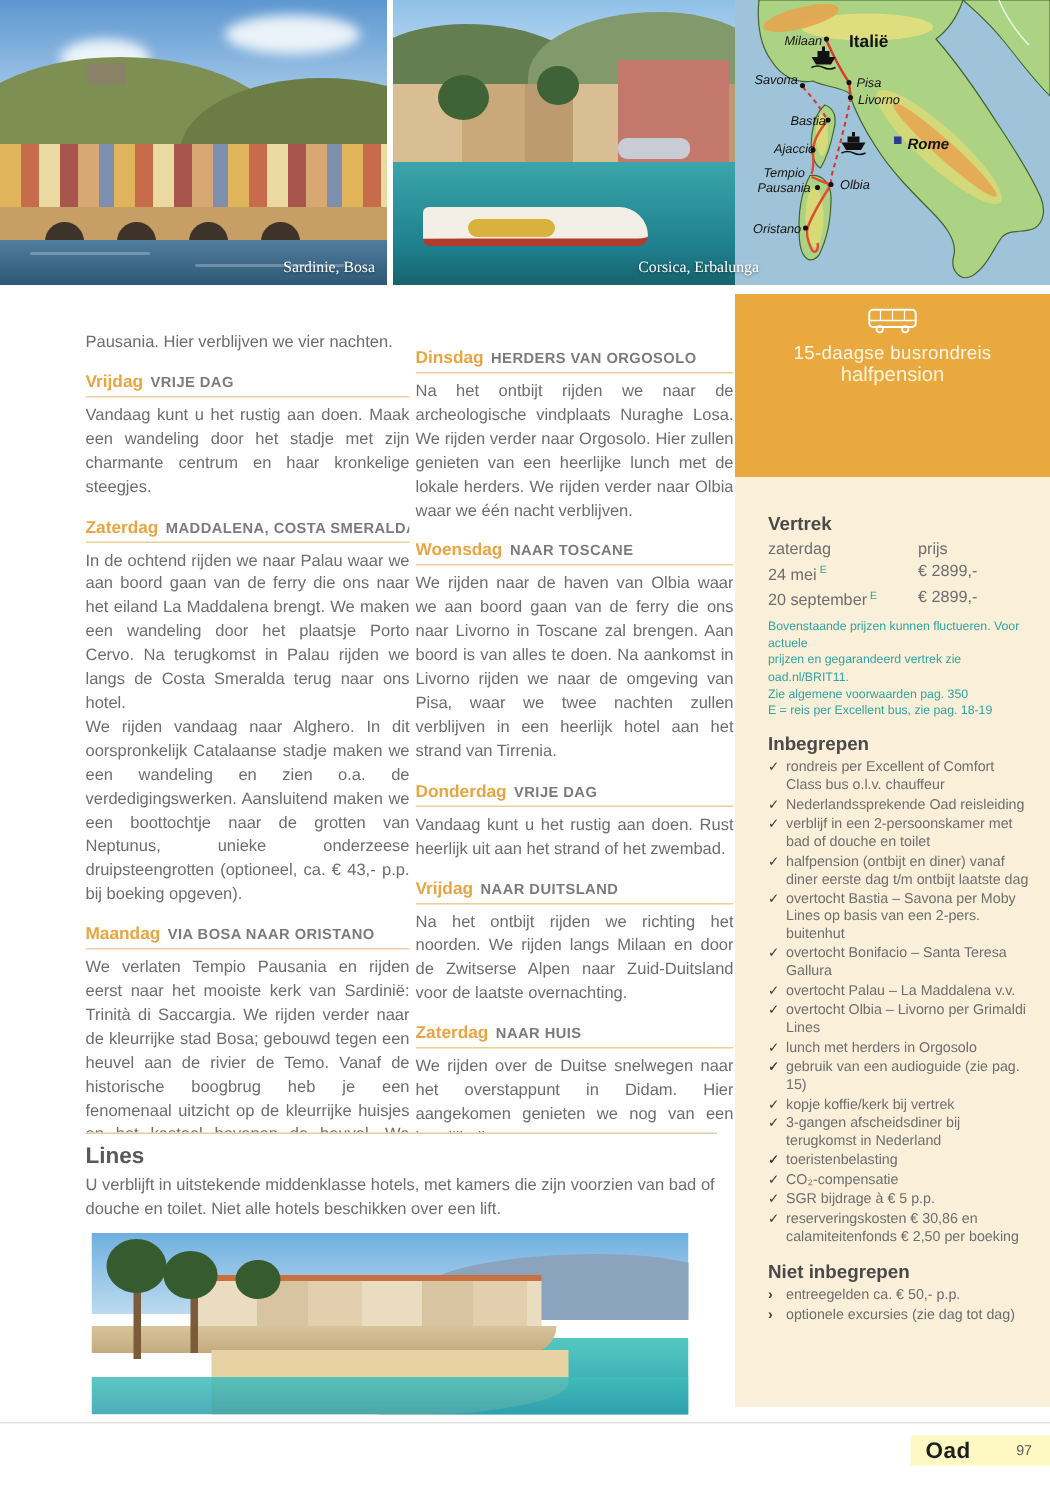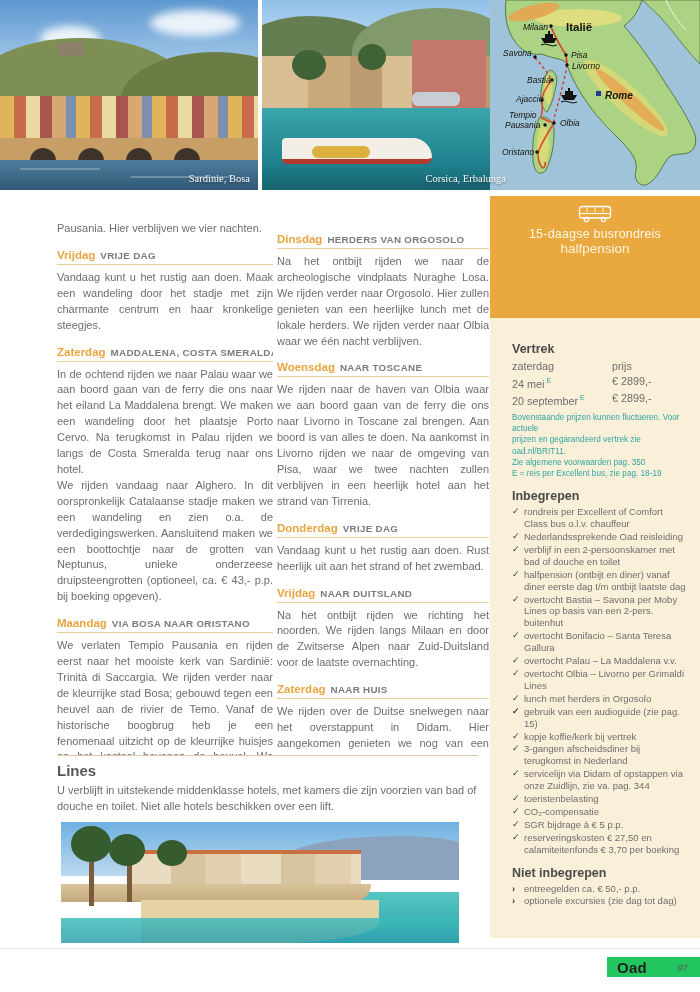--- a/index.html
+++ b/index.html
@@ -89,21 +89,21 @@
   .p3-build { left:70px;top:28px;width:230px;height:36px;background:repeating-linear-gradient(90deg,#e9dcc0 0 40px,#d8c4a0 40px 74px,#e3cfae 74px 110px); border-top:4px solid #c87040; }
   .p3-palm { width:40px;height:36px;border-radius:50%;background:#355b2f; }
   .p3-trunk { width:5px;background:#7a5b3a; }
   .p3-wall { left:0;top:62px;width:78%;height:18px;background:linear-gradient(180deg,#d8c49a,#c3ab7e); border-radius:0 0 40px 0; }
   .p3-beach { left:20%;top:78px;width:60%;height:44px;background:#e6d2a2; border-radius:0 0 50% 0; }
   .p3-sea { left:48%;top:70px;width:52%;height:52px;background:linear-gradient(180deg,#54c7c2,#2fa0ae); }
   .p3-sea2 { left:0;top:96px;width:100%;height:25px;background:linear-gradient(180deg,#3fbdba,#2f9fae); opacity:.85; }
 
   
   #footer-rule { position:absolute; left:0; top:948px; width:700px; border-top:1px solid #e3e3e3; }
-  #oad-bar { position:absolute; left:607px; top:957px; width:93px; height:20px; background:#22c55e; display:flex; align-items:center; }
+  #oad-bar { position:absolute; left:607px; top:957px; width:93px; height:20px; background:#fef9c3; display:flex; align-items:center; }
   #oad-logo { font-size:15px; font-weight:bold; color:#1f1f1f; padding-left:10px; letter-spacing:.3px; }
   #page-num { margin-left:auto; padding-right:12px; font-size:9.5px; color:#5a5a5a; }
 </style>
 </head>
 <body>
 
 <div id="page">
 
   <div class="photo" id="photo1">
     <div class="layer p1-sky"></div>
@@ -243,25 +243,25 @@
       <li><span class="chk">✓</span><span>halfpension (ontbijt en diner) vanaf diner eerste dag t/m ontbijt laatste dag</span></li>
       <li><span class="chk">✓</span><span>overtocht Bastia – Savona per Moby Lines op basis van een 2-pers. buitenhut</span></li>
       <li><span class="chk">✓</span><span>overtocht Bonifacio – Santa Teresa Gallura</span></li>
       <li><span class="chk">✓</span><span>overtocht Palau – La Maddalena v.v.</span></li>
       <li><span class="chk">✓</span><span>overtocht Olbia – Livorno per Grimaldi Lines</span></li>
       <li><span class="chk">✓</span><span>lunch met herders in Orgosolo</span></li>
       <li><span class="chk">✓</span></li>
       <li><span class="chk">✓</span><span>gebruik van een audioguide (zie pag. 15)</span></li>
       <li><span class="chk">✓</span><span>kopje koffie/kerk bij vertrek</span></li>
       <li><span class="chk">✓</span><span>3-gangen afscheidsdiner bij terugkomst in Nederland</span></li>
-      <li><span class="chk">✓</span><span>servicelijn via Didam of opstappen via onze Zuidlijn, zie va. pag. 344</span></li>
+      <li><span class="chk">✓</span></li>
       <li><span class="chk">✓</span><span>toeristenbelasting</span></li>
       <li><span class="chk">✓</span><span>CO₂-compensatie</span></li>
       <li><span class="chk">✓</span><span>SGR bijdrage à € 5 p.p.</span></li>
-      <li><span class="chk">✓</span><span>reserveringskosten € 27,50 en calamiteitenfonds € 3,70  per boeking</span></li>
+      <li><span class="chk">✓</span><span>reserveringskosten € 30,86 en calamiteitenfonds € 2,50  per boeking</span></li>
     </ul>
 
     <div class="ib-h mt10">Niet inbegrepen</div>
     <ul class="ib-list">
       <li><span class="chev">›</span><span>entreegelden ca. € 50,- p.p.</span></li>
       <li><span class="chev">›</span><span>optionele excursies (zie dag tot dag)</span></li>
 
     </ul>
 
   </div>

